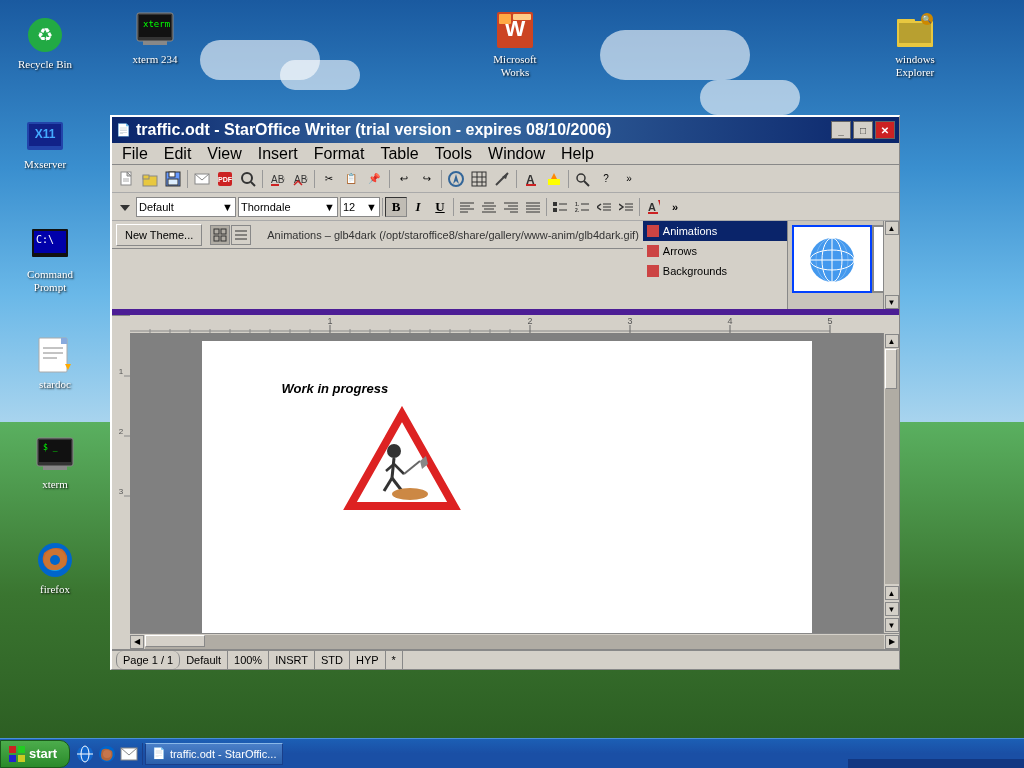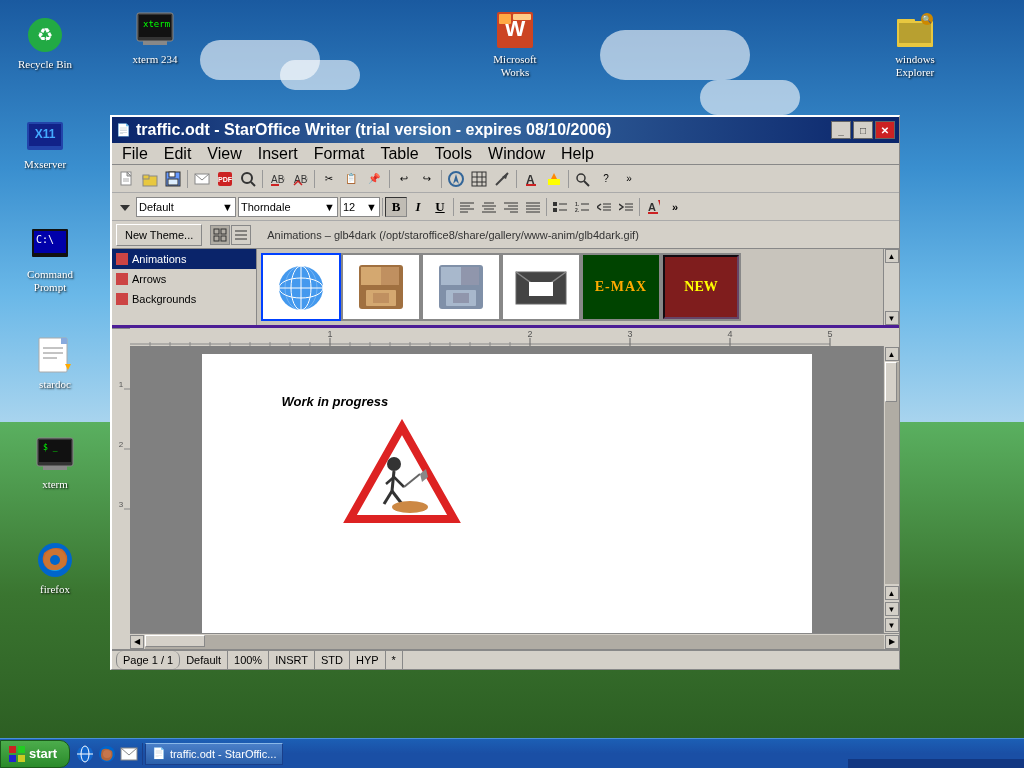--- a/index.html
+++ b/index.html
@@ -925,21 +925,21 @@
       <div class="fmt-btn">
         <svg width="14" height="14">
             <text x="2" y="11" font-size="11" fill="#333" font-weight="bold">A</text>
             <rect x="2" y="12" width="10" height="2" fill="#cc2222"></rect>
             <polygon points="12,0 14,6 16,0" fill="#cc2222"></polygon>
           </svg>
       </div>
       <div class="fmt-btn">»</div>
     </div>
 
-    <div style="display:flex;flex-direction:column;border-bottom:3px solid #4c1d95;flex-shrink:0;">
+    <div style="display:flex;flex-direction:row;border-bottom:6px solid #4c1d95;flex-shrink:0;">
 
       <div id="gallery-header">
         <button id="new-theme-btn">New Theme...</button>
         <div id="gallery-view-btns">
           <div class="gv-btn active">
             <svg width="14" height="14">
                 <rect x="1" y="1" width="5" height="5" fill="none" stroke="#333"></rect>
                 <rect x="8" y="1" width="5" height="5" fill="none" stroke="#333"></rect>
                 <rect x="1" y="8" width="5" height="5" fill="none" stroke="#333"></rect>
                 <rect x="8" y="8" width="5" height="5" fill="none" stroke="#333"></rect>

